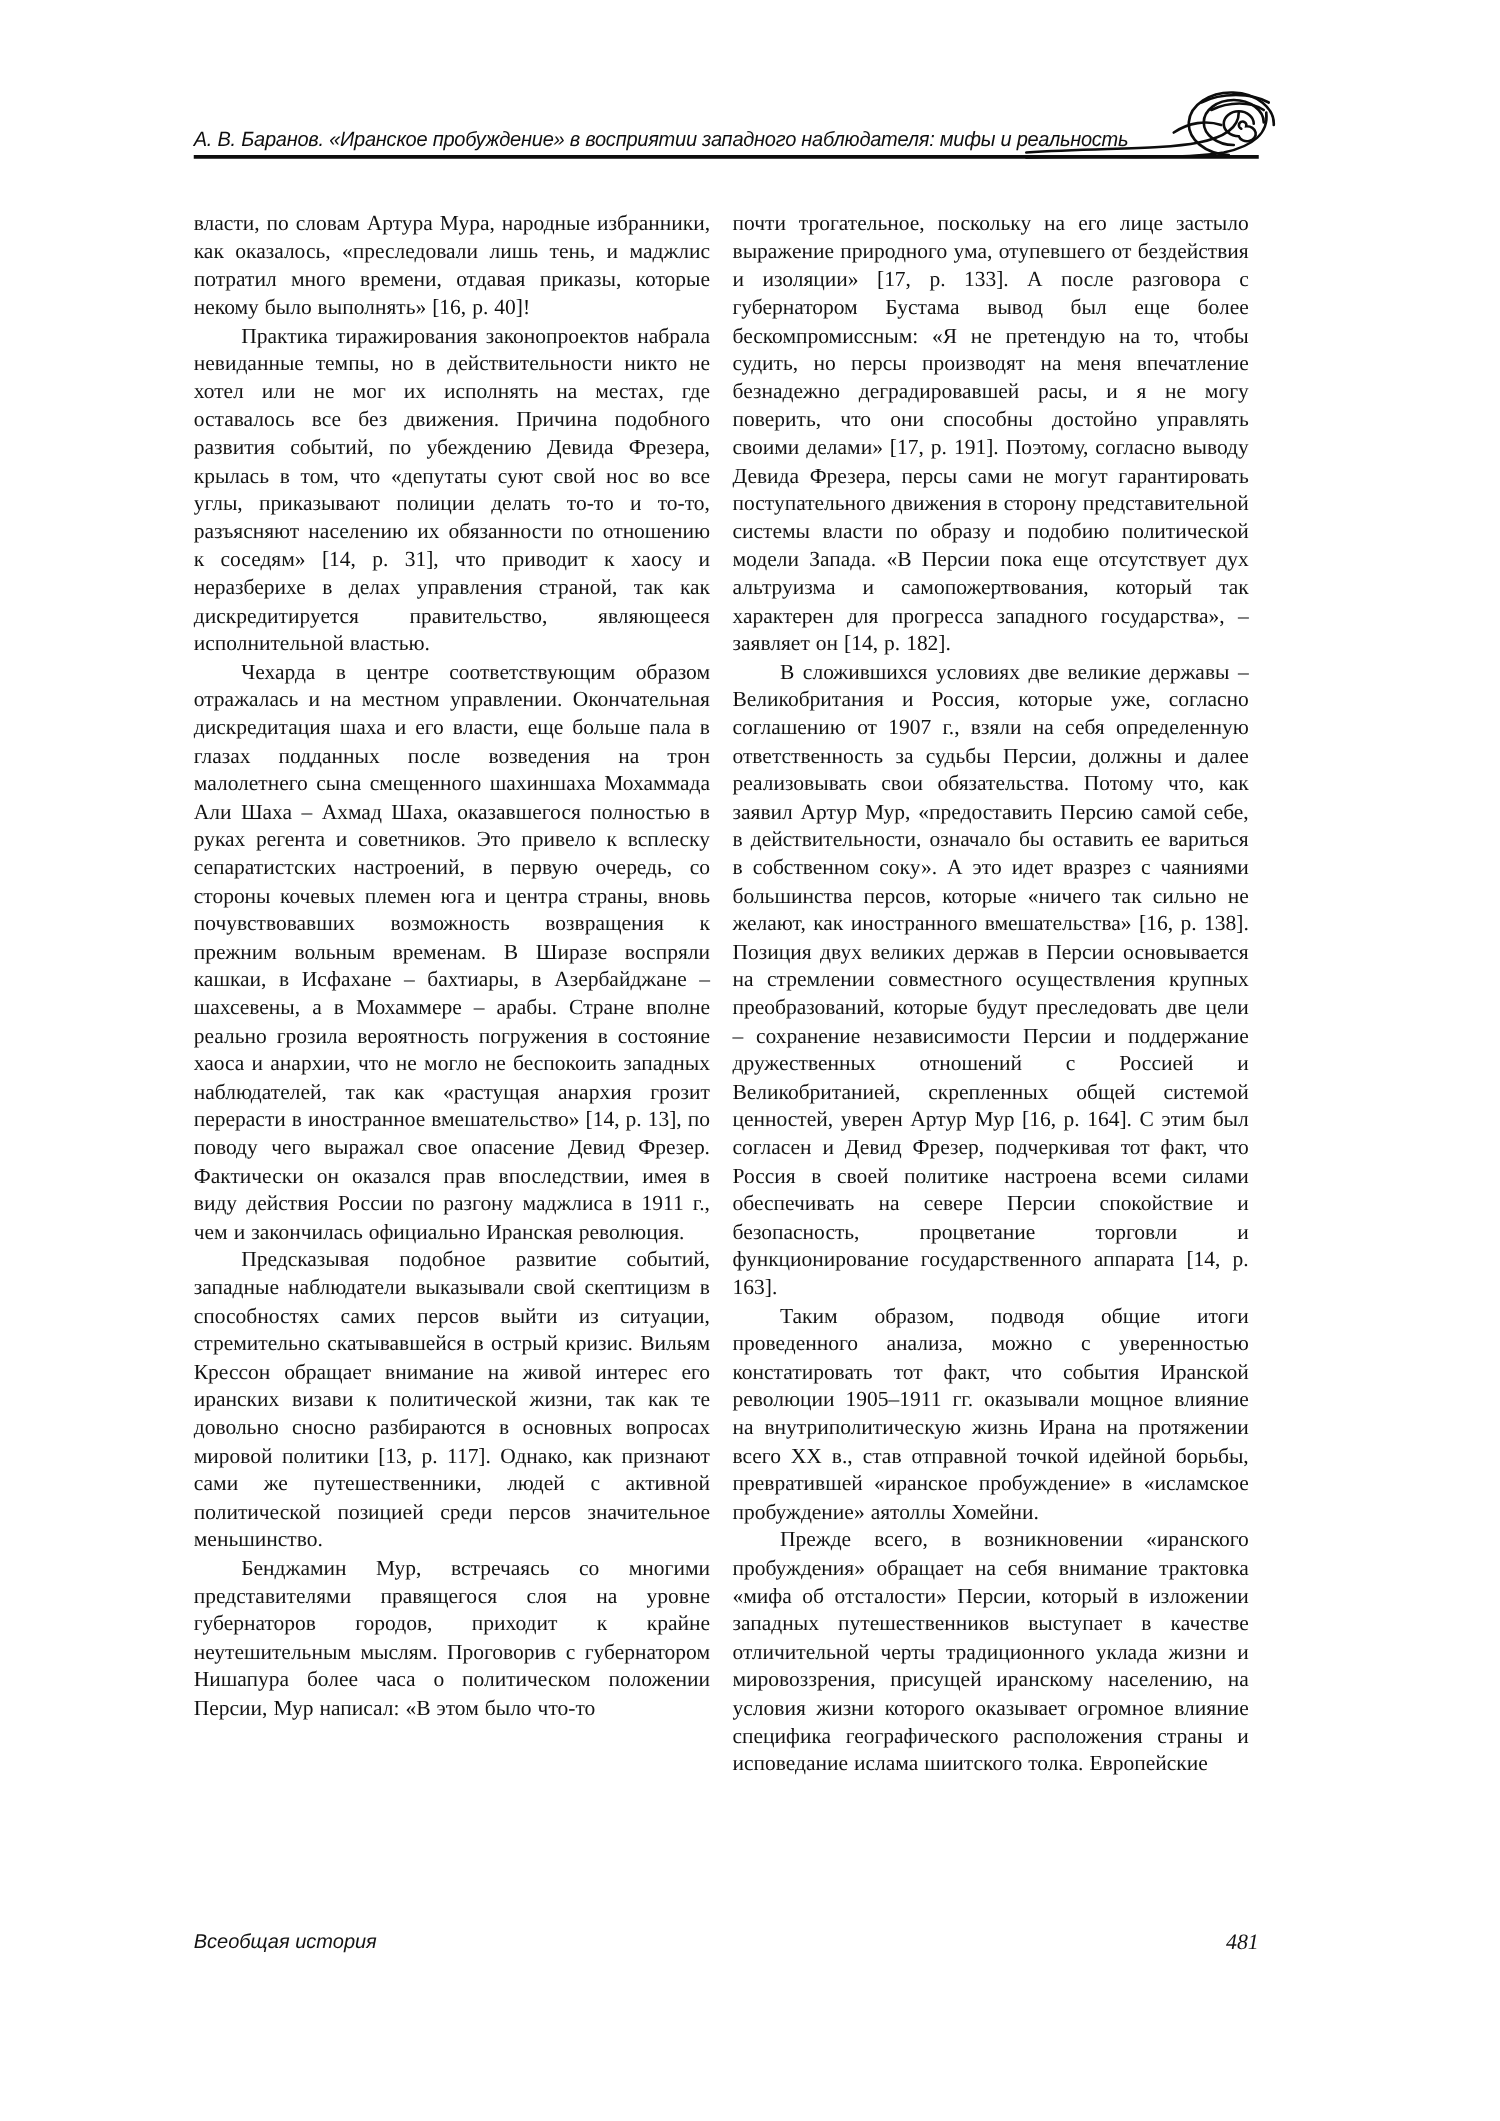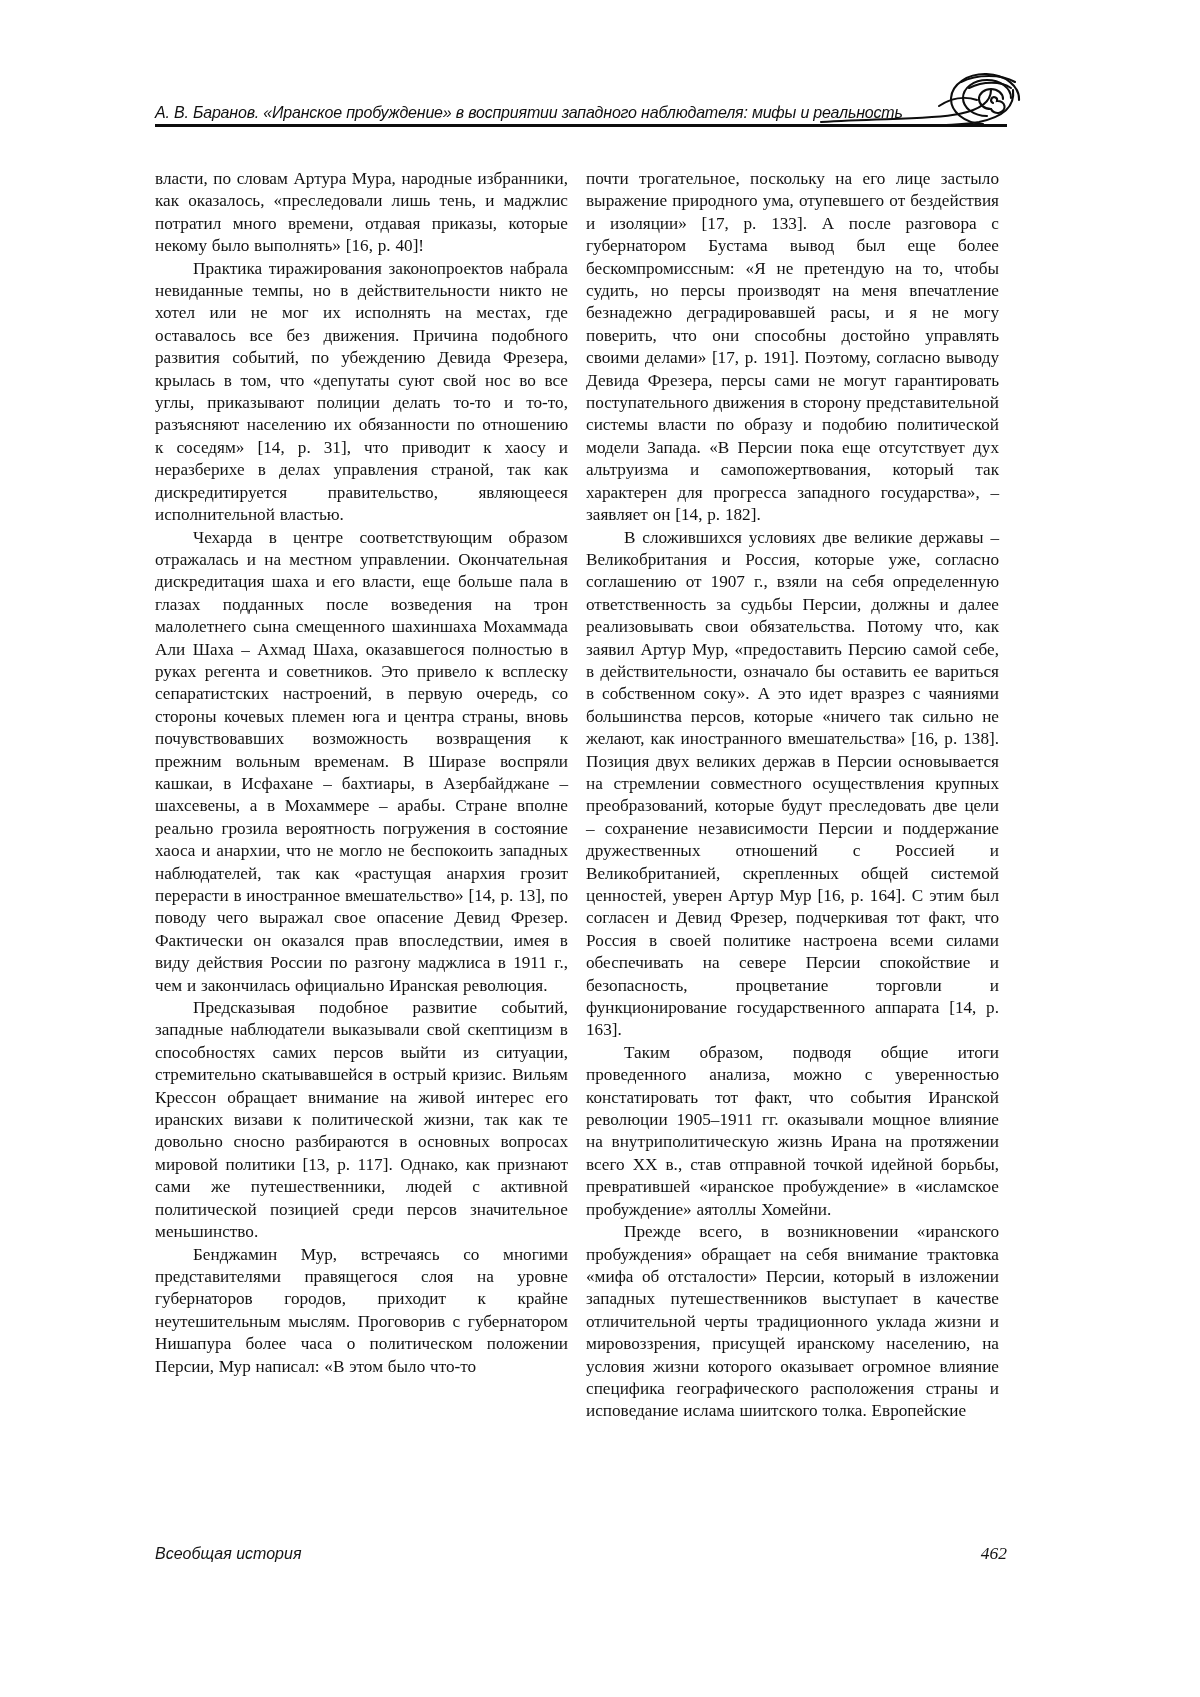--- a/index.html
+++ b/index.html
@@ -102,16 +102,16 @@
     <div class="col">
       <p class="noindent">почти трогательное, поскольку на его лице застыло выражение природного ума, отупевшего от бездействия и изоляции» [17, р. 133]. А после разговора с губернатором Бустама вывод был еще более бескомпромиссным: «Я не претендую на то, чтобы судить, но персы производят на меня впечатление безнадежно деградировавшей расы, и я не могу поверить, что они способны достойно управлять своими делами» [17, р. 191]. Поэтому, согласно выводу Девида Фрезера, персы сами не могут гарантировать поступательного движения в сторону представительной системы власти по образу и подобию политической модели Запада. «В Персии пока еще отсутствует дух альтруизма и самопожертвования, который так характерен для прогресса западного государства», – заявляет он [14, р. 182].</p>
       <p>В сложившихся условиях две великие державы – Великобритания и Россия, которые уже, согласно соглашению от 1907 г., взяли на себя определенную ответственность за судьбы Персии, должны и далее реализовывать свои обязательства. Потому что, как заявил Артур Мур, «предоставить Персию самой себе, в действительности, означало бы оставить ее вариться в собственном соку». А это идет вразрез с чаяниями большинства персов, которые «ничего так сильно не желают, как иностранного вмешательства» [16, р. 138]. Позиция двух великих держав в Персии основывается на стремлении совместного осуществления крупных преобразований, которые будут преследовать две цели – сохранение независимости Персии и поддержание дружественных отношений с Россией и Великобританией, скрепленных общей системой ценностей, уверен Артур Мур [16, р. 164]. С этим был согласен и Девид Фрезер, подчеркивая тот факт, что Россия в своей политике настроена всеми силами обеспечивать на севере Персии спокойствие и безопасность, процветание торговли и функционирование государственного аппарата [14, р. 163].</p>
       <p>Таким образом, подводя общие итоги проведенного анализа, можно с уверенностью констатировать тот факт, что события Иранской революции 1905–1911 гг. оказывали мощное влияние на внутриполитическую жизнь Ирана на протяжении всего XX в., став отправной точкой идейной борьбы, превратившей «иранское пробуждение» в «исламское пробуждение» аятоллы Хомейни.</p>
       <p>Прежде всего, в возникновении «иранского пробуждения» обращает на себя внимание трактовка «мифа об отсталости» Персии, который в изложении западных путешественников выступает в качестве отличительной черты традиционного уклада жизни и мировоззрения, присущей иранскому населению, на условия жизни которого оказывает огромное влияние специфика географического расположения страны и исповедание ислама шиитского толка. Европейские</p>
     </div>
   </main>
 
   <footer class="page-footer">
     <span class="footer-section">Всеобщая история</span>
-    <span class="footer-page-number">462</span>
+    <span class="footer-page-number">481</span>
   </footer>
 
 </div>
 
 </body></html>

